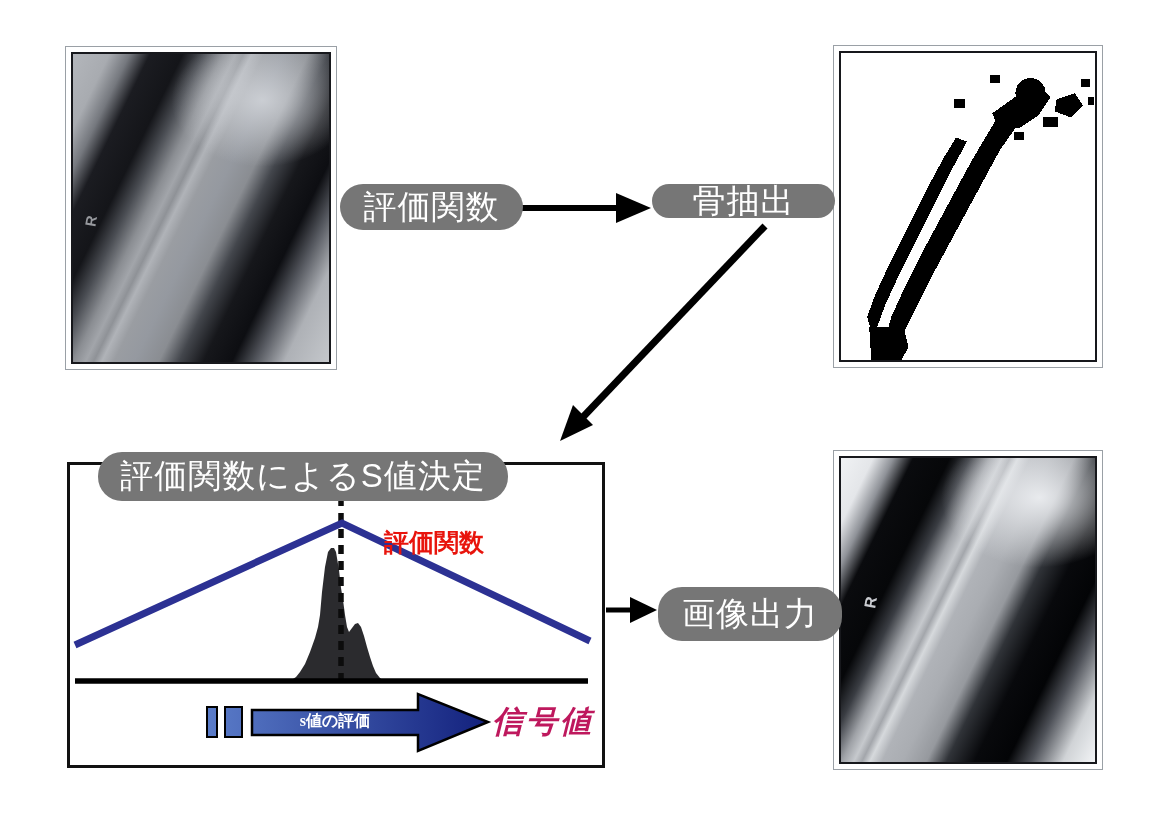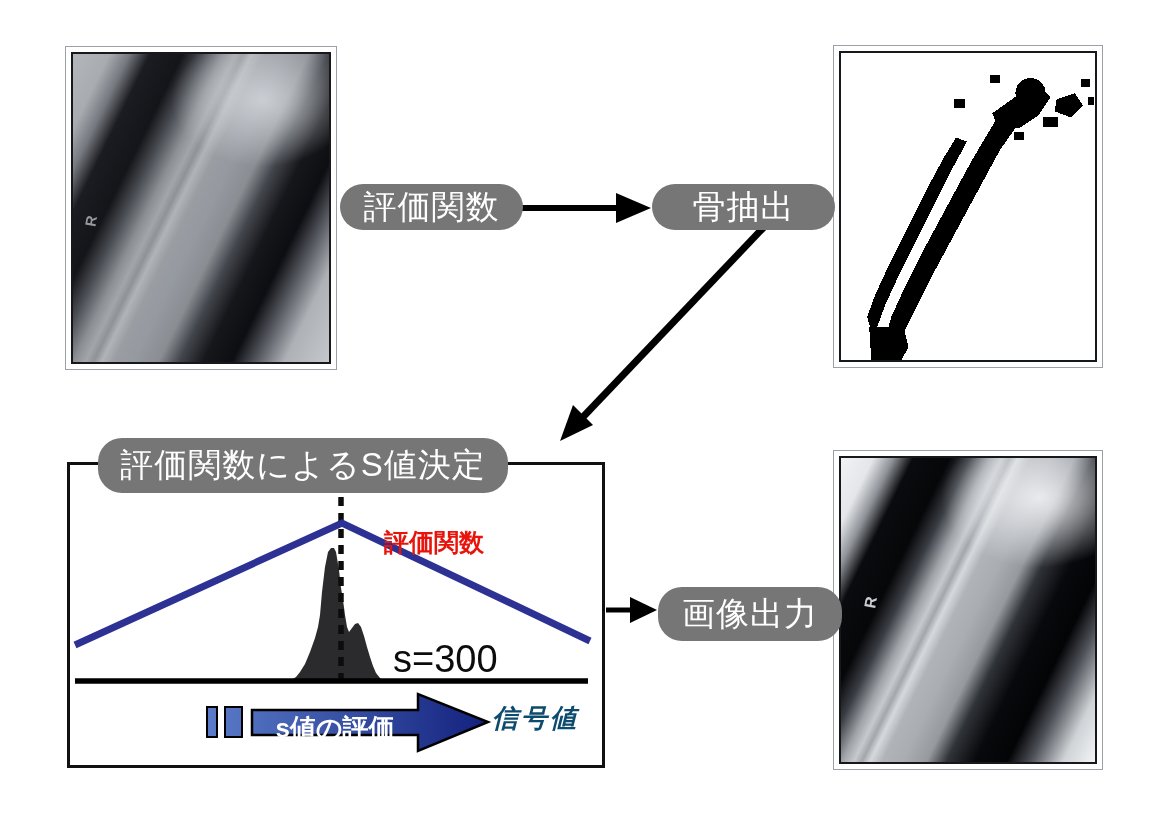--- a/index.html
+++ b/index.html
@@ -31,22 +31,22 @@
         font-size:33px;letter-spacing:1px;white-space:nowrap;}
   
   #sbox{position:absolute;left:67px;top:462px;width:538px;height:306px;box-sizing:border-box;
         border:3px solid #111111;background:#ffffff;z-index:2;}
   
   #overlay{position:absolute;left:0;top:0;z-index:4;pointer-events:none;}
   
   .gtxt{position:absolute;z-index:6;white-space:nowrap;}
   #eval-label{color:#e8140c;font-size:25px;font-weight:bold;}
   #sval-label{color:#0c0c0c;font-size:38px;font-weight:500;}
-  #seval-label{color:#ffffff;font-size:26px;font-weight:bold;text-align:center;}
-  #signal-label{color:#0c4a6e;font-size:26px;font-weight:bold;font-style:italic;letter-spacing:3px;}
+  #seval-label{color:#ffffff;font-size:16px;font-weight:bold;text-align:center;font-family:Liberation Serif, serif;}
+  #signal-label{color:#be185d;font-size:31px;font-weight:bold;font-style:italic;letter-spacing:3px;}
 </style>
 </head>
 <body>
 
 <div id="stage">
 
   <div class="frame" style="left:65px;top:46px;width:272px;height:324px;">
     <div class="inner xray-in">
       <span class="rmark dark" style="left:12px;top:158px;">R</span>
     </div>
@@ -117,22 +117,21 @@
     <line x1="75" y1="681" x2="588" y2="681" stroke="#000000" stroke-width="5.5"></line>
 
     <g stroke="#000000">
       <rect x="207" y="707" width="10" height="30" fill="url(#ag)" stroke-width="2"></rect>
       <rect x="225" y="707" width="17" height="30" fill="url(#ag)" stroke-width="2"></rect>
       <polygon points="252,710 418,710 418,694 488,722 418,751 418,735 252,735" fill="url(#ag)" stroke-width="2.5"></polygon>
     </g>
   </svg>
 
   <div class="pill" style="left:340px;top:184px;width:183px;height:46px;">評価関数</div>
-  <div class="pill" style="left:652px;top:184px;width:183px;height:46px;">骨抽出</div>
-  <div class="pill" style="left:98px;top:438px;width:410px;height:55px;">評価関数によるS値決定</div>
+  <div class="pill" style="left:652px;top:184px;width:183px;height:34px;">骨抽出</div>
+  <div class="pill" style="left:98px;top:452px;width:410px;height:49px;">評価関数によるS値決定</div>
   <div class="pill" style="left:658px;top:587px;width:184px;height:54px;">画像出力</div>
 
   <div class="gtxt" id="eval-label" style="left:384px;top:526px;text-align:right;">評価関数</div>
-  <div class="gtxt" id="sval-label" style="left:393px;top:638px;">s=300</div>
   <div class="gtxt" id="seval-label" style="left:262px;top:711px;width:146px;">s値の評価</div>
   <div class="gtxt" id="signal-label" style="left:492px;top:701px;">信号値</div>
 
 </div>
 
 </body></html>

